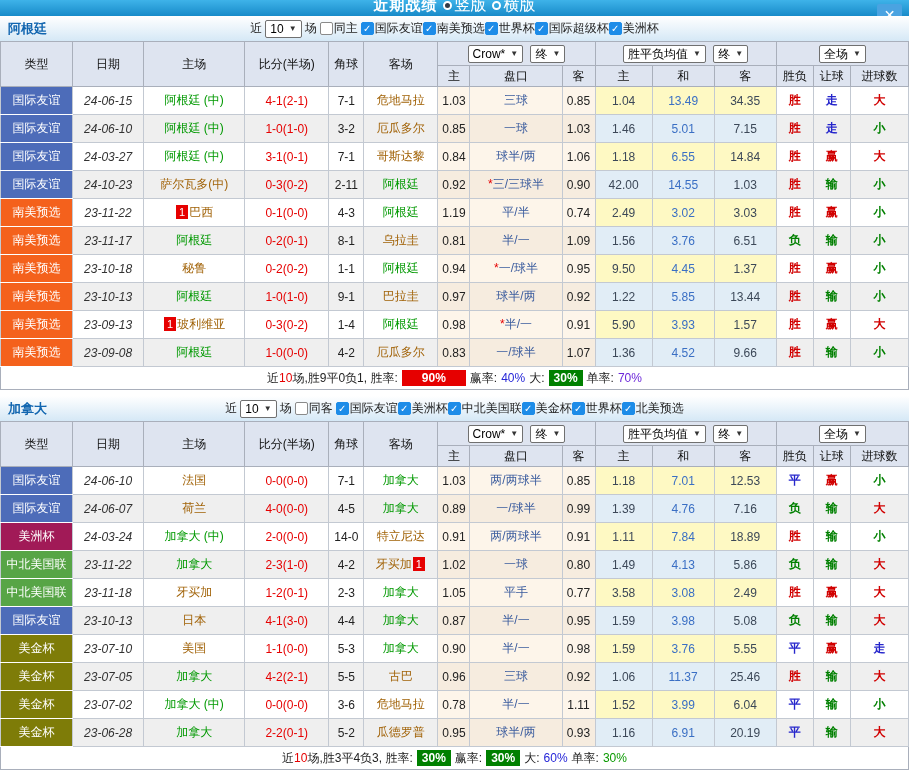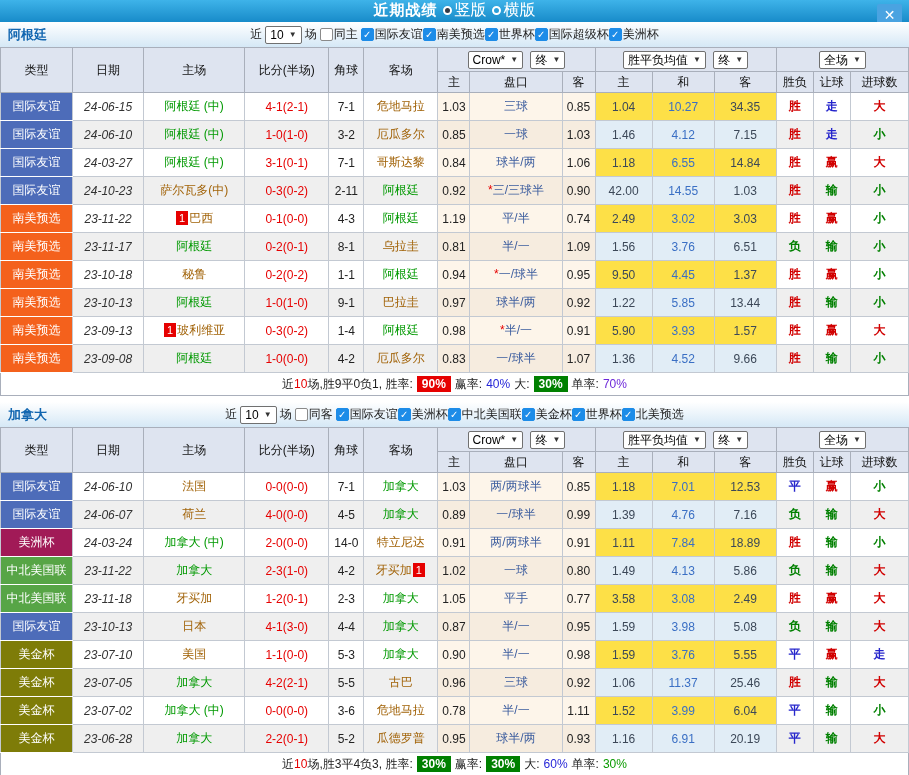--- a/index.html
+++ b/index.html
@@ -2,22 +2,22 @@
 <html><head>
 <meta charset="utf-8">
 <style>
   * { box-sizing: border-box; }
   html,body { margin:0; padding:0; }
   body {
     width:909px; background:#fff; color:#222;
     font-family:"Liberation Sans","DejaVu Sans",sans-serif; font-size:12px;
   }
   
-  .titlebar { height:22px; background:linear-gradient(#3eb3e9,#188bc9);
-    display:flex; align-items:flex-start; justify-content:center; position:relative; }
+  .titlebar { height:16px; background:linear-gradient(#3eb3e9,#188bc9);
+    display:flex; align-items:flex-end; justify-content:center; position:relative; }
   .title-group { display:flex; align-items:center; gap:5px; color:#fff; }
   .title { font-size:15px; font-weight:bold; letter-spacing:1px; }
   .radio-opt { display:inline-flex; align-items:center; gap:3px; font-size:16px; cursor:pointer; }
   .radio { width:9px; height:9px; border:2px solid #fff; border-radius:50%; display:inline-block; background:transparent; }
   .radio.selected { background:#333a46; }
   .close-btn { position:absolute; right:7px; top:4px; width:25px; height:22px;
     background:#4aa3e1; color:#fff; font-size:14px; font-weight:bold; border-radius:2px;
     display:flex; align-items:center; justify-content:center; cursor:pointer; }
   
   .section + .section { margin-top:6px; }
@@ -40,34 +40,34 @@
   .dd-cell .dd { margin:0 2px; }
   .grid td { border:1px solid #c3c9d2; text-align:center; height:28px; padding:0 1px;
     overflow:hidden; white-space:nowrap; }
   tbody tr:nth-child(even) td { background:#efefef; }
   td.type { color:#fff; border-top:1px solid #fff; border-bottom:1px solid #fff; }
   td.date { color:#333;font-style:italic; }
   td.score { color:#e60000; }
   td.crow { background:#fdf5ea; }
   tbody tr:nth-child(even) td.crow { background:#f6ecdf; }
   td.handicap { color:#3b5c9e; }
-  td.mean { background:#fde047; color:#3c4858; }
+  td.mean { background:#fef9c3; color:#3c4858; }
   tbody tr:nth-child(even) td.mean { background:#e1edf6; }
   td.md { color:#3a6fc4; }
   td.outcome { font-weight:bold; }
   .star { color:#e60000; }
   .team-green { color:#009900; }
   .team-plain { color:#a16207; }
   .redcard { background:#e60000; color:#fff; padding:0 3px; margin:0 1px; font-size:11px;
     display:inline-block; line-height:14px; }
   .c-r { color:#d10000; } .c-g { color:#008000; } .c-b { color:#2626cc; }
   
   .summary { border:1px solid #a9afbb; border-top:none; height:23px;
     display:flex; align-items:center; justify-content:center; gap:4px; }
-  .badge-red { background:#e60000; color:#fff; padding:1px 5px; font-weight:bold; }
+  .badge-red { background:#e60000; color:#fff; padding:1px 20px; font-weight:bold; }
   .badge-green { background:#008000; color:#fff; padding:1px 5px; font-weight:bold; }
   .text-blue { color:#2626d8; } .text-red { color:#6d28d9; } .text-green { color:#0a9a00; }
   .t-red { color:#e60000; }
 </style>
 </head>
 <body>
 
 <div class="titlebar">
   <div class="title-group">
     <span class="title">近期战绩</span>
@@ -186,38 +186,38 @@
             <td class="type" style="background: rgb(77, 108, 185);">国际友谊</td>
             <td class="date">24-06-15</td>
             <td class="team"><span class="team-green">阿根廷 (中)</span></td>
             <td class="score">4-1(2-1)</td>
             <td class="corner">7-1</td>
             <td class="team"><span class="team-plain">危地马拉</span></td>
             <td class="crow">1.03</td>
             <td class="crow handicap">三球</td>
             <td class="crow">0.85</td>
             <td class="mean">1.04</td>
-            <td class="mean md">10.27</td>
+            <td class="mean md">13.49</td>
             <td class="mean">34.35</td>
             <td class="outcome c-r">胜</td>
             <td class="outcome c-b">走</td>
             <td class="outcome c-r">大</td>
           </tr>
           <tr>
             <td class="type" style="background: rgb(77, 108, 185);">国际友谊</td>
             <td class="date">24-06-10</td>
             <td class="team"><span class="team-green">阿根廷 (中)</span></td>
             <td class="score">1-0(1-0)</td>
             <td class="corner">3-2</td>
             <td class="team"><span class="team-plain">厄瓜多尔</span></td>
             <td class="crow">0.85</td>
             <td class="crow handicap">一球</td>
             <td class="crow">1.03</td>
             <td class="mean">1.46</td>
-            <td class="mean md">4.12</td>
+            <td class="mean md">5.01</td>
             <td class="mean">7.15</td>
             <td class="outcome c-r">胜</td>
             <td class="outcome c-b">走</td>
             <td class="outcome c-g">小</td>
           </tr>
           <tr>
             <td class="type" style="background: rgb(77, 108, 185);">国际友谊</td>
             <td class="date">24-03-27</td>
             <td class="team"><span class="team-green">阿根廷 (中)</span></td>
             <td class="score">3-1(0-1)</td>

